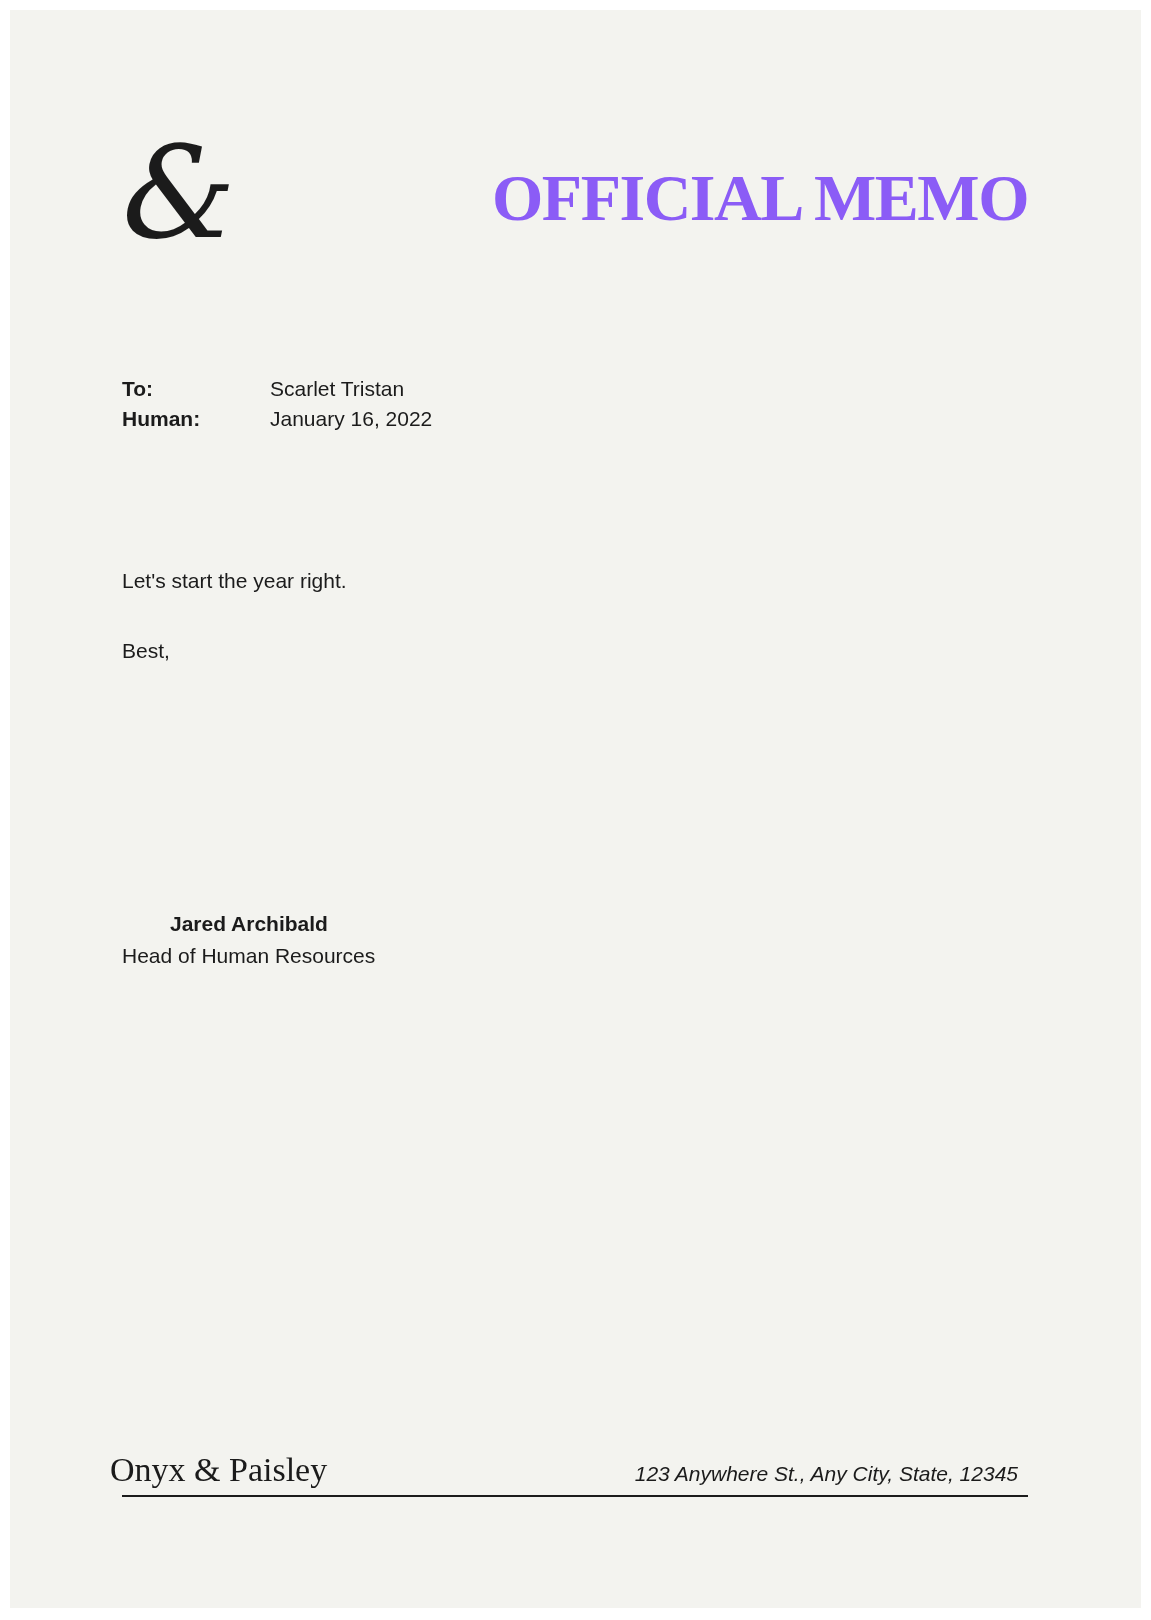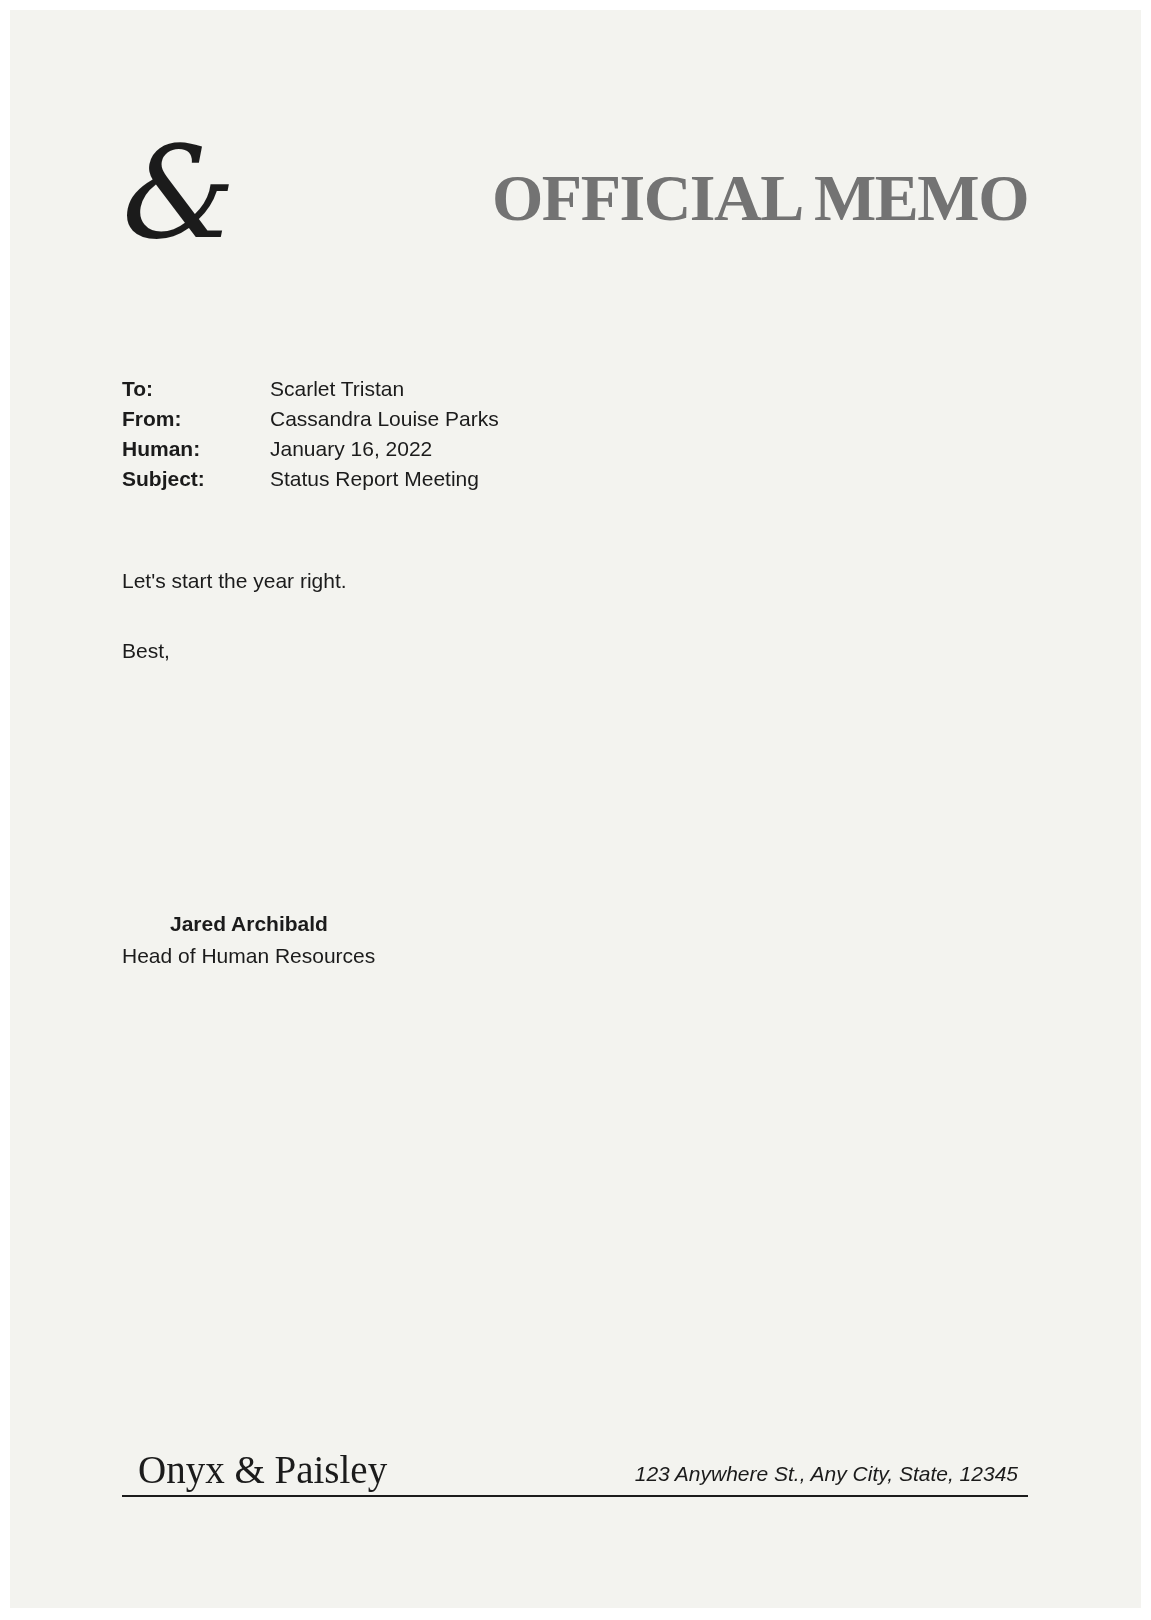--- a/index.html
+++ b/index.html
@@ -11,60 +11,52 @@
   }
   .logo {
     position: absolute; left: 112px; top: 118px; width: 130px; height: 130px;
     font-family: "DejaVu Serif", "Liberation Serif", serif;
     font-size: 128px; line-height: 130px; color: #1b1b1b; font-style: italic;
   }
   .title {
     position: absolute; right: 113px; top: 148px;
     font-family: "Liberation Serif", "DejaVu Serif", serif;
     font-weight: bold; font-size: 66px; letter-spacing: -1.5px; line-height: 80px;
-    color: #737373;
+    color: #8b5cf6;
   }
   .meta { position: absolute; left: 112px; top: 364px; font-size: 21px; line-height: 30px; }
   .meta-row { display: flex; }
   .meta-label { width: 148px; font-weight: bold; }
   .body { position: absolute; left: 112px; top: 553px; width: 880px; font-size: 21px; line-height: 35px; }
   .body p { margin: 0 0 35px 0; }
   .sig { position: absolute; left: 112px; top: 898px; font-size: 21px; line-height: 32px; }
   .sig-name { font-weight: bold; margin-left: 48px; }
   .footer-brand {
-    position: absolute; left: 128px; top: 1440px;
+    position: absolute; left: 100px; top: 1440px;
     font-family: "Liberation Serif", "DejaVu Serif", serif;
-    font-size: 39px; line-height: 40px; color: #1b1b1b;
+    font-size: 34px; line-height: 40px; color: #1b1b1b;
   }
   .footer-address { position: absolute; right: 123px; top: 1449px; font-size: 21px; line-height: 30px; font-style: italic; }
   .footer-rule { position: absolute; left: 112px; width: 906px; top: 1485px; height: 2px; background: #1b1b1b; }
 </style>
 </head>
 <body>
 
 <div class="page">
   <div class="logo">&amp;</div>
   <div class="title">OFFICIAL MEMO</div>
 
   <div class="meta">
     <div class="meta-row">
       <span class="meta-label">To:</span>
       <span>Scarlet Tristan</span>
     </div>
     <div class="meta-row">
-      <span class="meta-label">From:</span>
-      <span>Cassandra Louise Parks</span>
-    </div>
-    <div class="meta-row">
       <span class="meta-label">Human:</span>
       <span>January 16, 2022</span>
-    </div>
-    <div class="meta-row">
-      <span class="meta-label">Subject:</span>
-      <span>Status Report Meeting</span>
     </div>
   </div>
 
   <div class="body">
     <p>Let's start the year right.</p>
     <p>Best,</p>
   </div>
 
   <div class="sig">
     <div class="sig-name">Jared Archibald</div>

